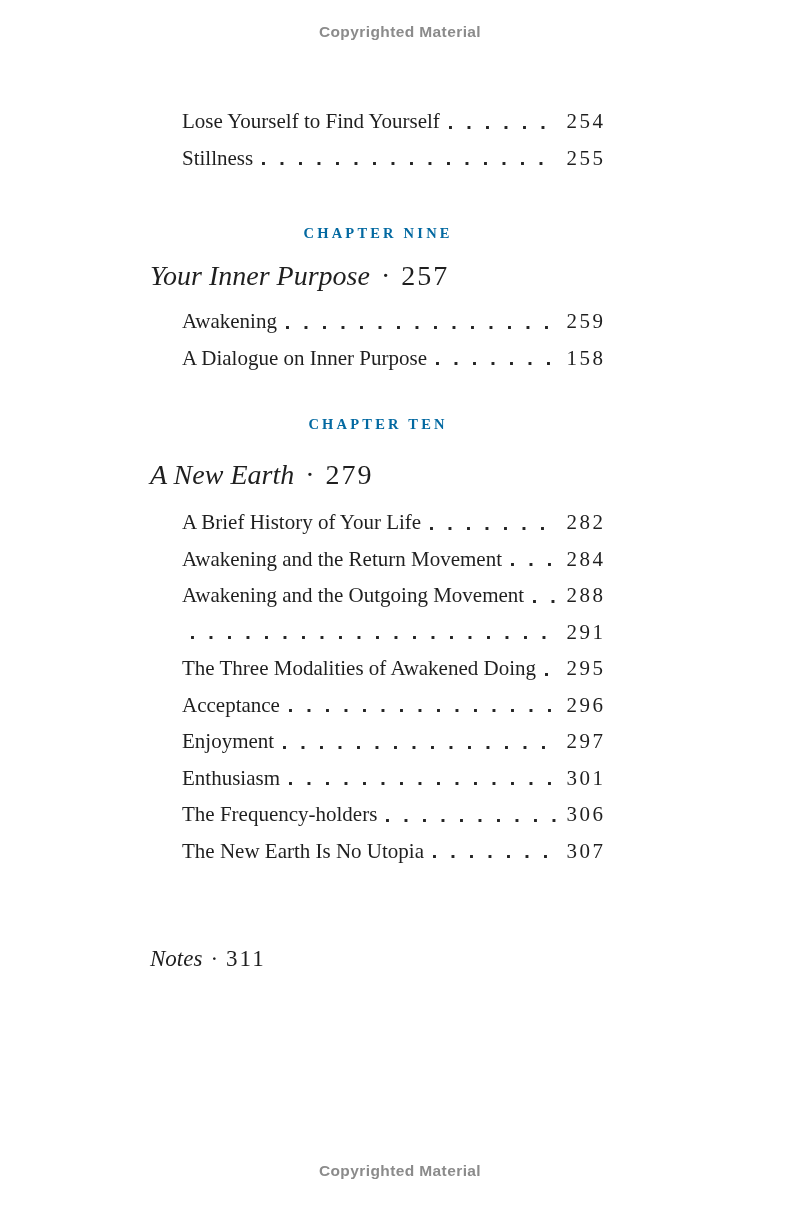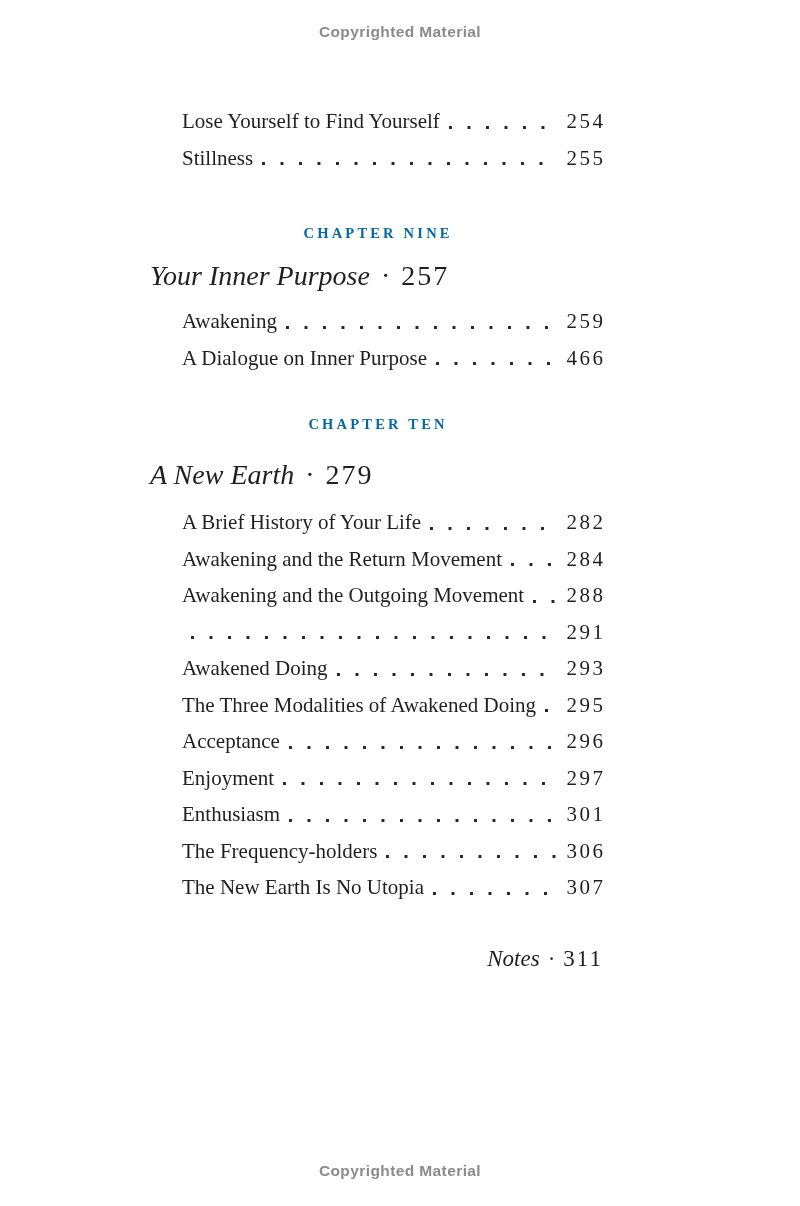--- a/index.html
+++ b/index.html
@@ -79,21 +79,21 @@
     font-size: 28px;
     line-height: 34px;
     white-space: nowrap;
   }
   .chapter-title .ct { font-style: italic; }
   .chapter-title .sep { margin: 0 11px; font-style: normal; }
   .chapter-title .pg { letter-spacing: 2px; }
 
   .notes-line {
     position: absolute; left: 0; width: 453px;
-    text-align: right;
+    text-align: left;
     font-size: 23px;
     line-height: 26px;
     white-space: nowrap;
   }
   .notes-line .ct { font-style: italic; }
   .notes-line .sep { margin: 0 8px; }
   .notes-line .pg { letter-spacing: 2px; }
 
   
   #front-entries   { top: 103px; }
@@ -133,21 +133,21 @@
     </div>
     <section class="block" id="ch9-entries">
       <div class="row">
         <span class="t">Awakening</span>
         <span class="leader"></span>
         <span class="p">259</span>
       </div>
       <div class="row">
         <span class="t">A Dialogue on Inner Purpose</span>
         <span class="leader"></span>
-        <span class="p">466</span>
+        <span class="p">158</span>
       </div>
     </section>
 
     <div class="kicker" id="ch10-kicker">CHAPTER TEN</div>
     <div class="chapter-title" id="ch10-title">
       <span class="ct">A New Earth</span><span class="sep">·</span><span class="pg">279</span>
     </div>
     <section class="block" id="ch10-entries">
       <div class="row">
         <span class="t">A Brief History of Your Life</span>
@@ -162,25 +162,20 @@
       <div class="row">
         <span class="t">Awakening and the Outgoing Movement</span>
         <span class="leader"></span>
         <span class="p">288</span>
       </div>
       <div class="row">
         <span class="leader"></span>
         <span class="p">291</span>
       </div>
       <div class="row">
-        <span class="t">Awakened Doing</span>
-        <span class="leader"></span>
-        <span class="p">293</span>
-      </div>
-      <div class="row">
         <span class="t">The Three Modalities of Awakened Doing</span>
         <span class="leader"></span>
         <span class="p">295</span>
       </div>
       <div class="row">
         <span class="t">Acceptance</span>
         <span class="leader"></span>
         <span class="p">296</span>
       </div>
       <div class="row">

